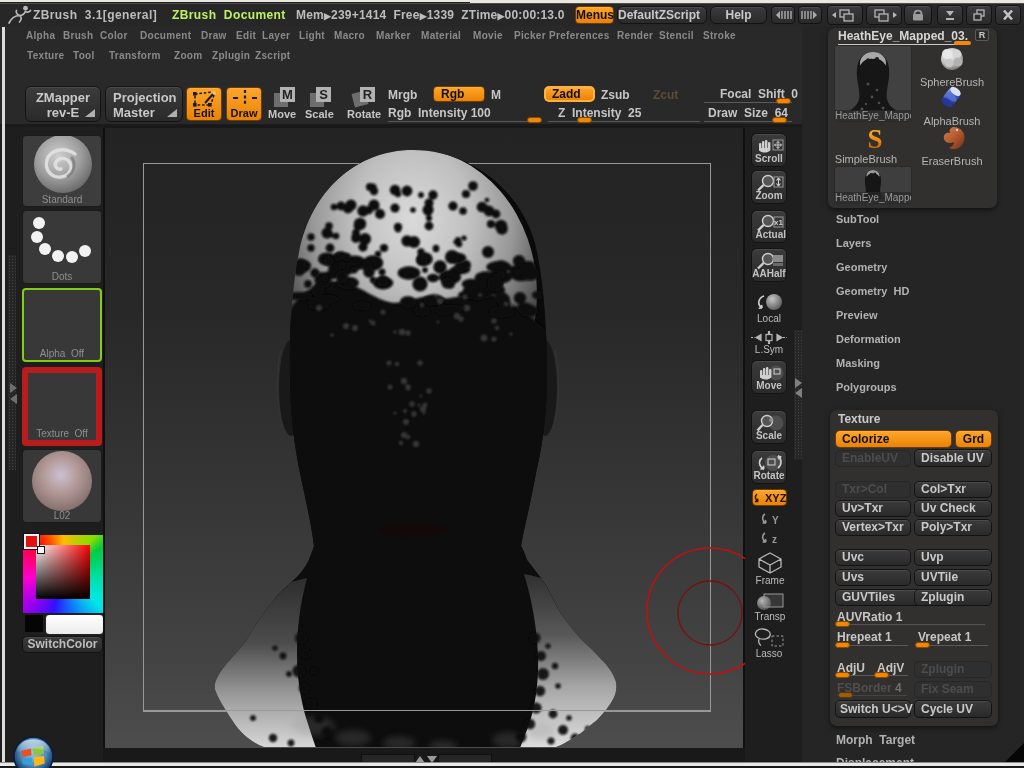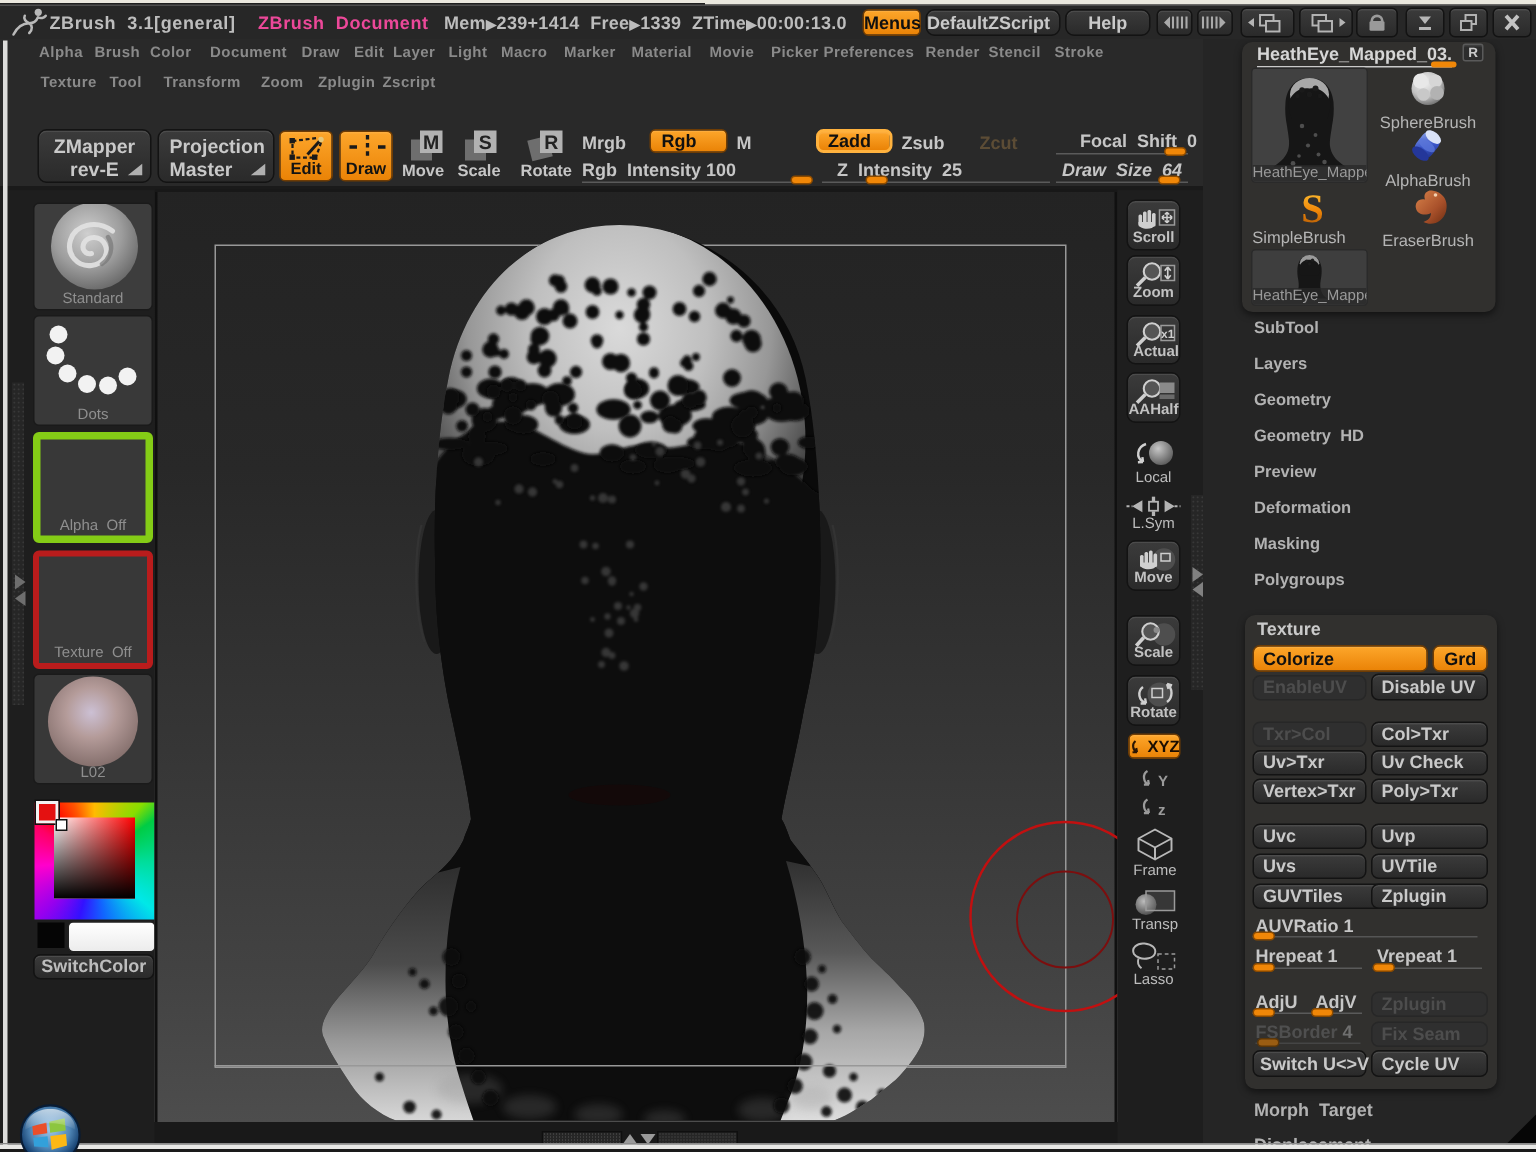--- a/index.html
+++ b/index.html
@@ -30,21 +30,21 @@
   <div class="abs" style="left:470px;top:0;width:554px;height:4px;background:#eae8de;"></div>
 
   <div class="abs" style="left:0;top:3px;width:1024px;height:23px;background:#272727;border-top:1px solid #4e4e4e;box-sizing:border-box;"></div>
   <div id="titlebar">
 
     <svg class="abs" style="left:7px;top:4px;" width="26" height="21" viewBox="0 0 26 21">
       <circle cx="18.5" cy="4.2" r="2.4" fill="#b9b9b9"></circle>
       <path d="M2 19 C5 13 9 11.5 12.5 11.5 C15.5 11.5 17.5 9.5 18.3 7.5 M12.5 11.5 C10 10.5 8.5 8.5 9.5 6.5 M12.5 11.5 C14.5 13 15 15.5 12.5 18 M18.3 7.5 C20 8.5 22.5 8 23.5 6.5" stroke="#b9b9b9" stroke-width="1.7" fill="none" stroke-linecap="round"></path>
     </svg>
     <div class="lbl" style="left:33px;top:8px;font-size:12px;color:#bdbdbd;letter-spacing:.4px;">ZBrush&nbsp; 3.1[general]</div>
-    <div class="lbl" style="left:172px;top:8px;font-size:12px;color:#ec4899;letter-spacing:.4px;">ZBrush&nbsp; Document</div>
+    <div class="lbl" style="left:172px;top:8px;font-size:12px;color:#bef264;letter-spacing:.4px;">ZBrush&nbsp; Document</div>
     <div class="lbl" style="left:296px;top:8px;font-size:12px;color:#bdbdbd;letter-spacing:.2px;">Mem<span style="font-size:9px;">▶</span>239+1414&nbsp;&nbsp;Free<span style="font-size:9px;">▶</span>1339&nbsp;&nbsp;ZTime<span style="font-size:9px;">▶</span>00:00:13.0</div>
     <div class="btn org" style="left:575px;top:6px;width:39px;height:18px;font-size:12px;text-align:center;line-height:16px;border-radius:4px;">Menus</div>
     <div class="btn" style="left:617px;top:6px;width:90px;height:18px;font-size:12px;text-align:left;line-height:16px;border-radius:6px;">DefaultZScript</div>
     <div class="btn" style="left:710px;top:6px;width:57px;height:18px;font-size:12px;text-align:center;line-height:16px;border-radius:6px;">Help</div>
 
     <div class="btn" style="left:771px;top:6px;width:24px;height:18px;border-radius:4px;">
       <svg width="22" height="16" viewBox="0 0 22 16">
           <path d="M8 4 L4 8 L8 12 Z" fill="#aaa"></path>
           <path d="M10 4v8M13 4v8M16 4v8M19 4v8" stroke="#aaa" stroke-width="1.4"></path>
         </svg>
@@ -178,21 +178,21 @@
 
     <div class="btn org" style="left:544px;top:86px;width:51px;height:16px;font-size:12px;line-height:13px;padding-left:6px;border-radius:5px;border:2px solid #ffb23e;">Zadd</div>
     <div class="lbl" style="left:601px;top:88px;font-size:12px;">Zsub</div>
     <div class="lbl" style="left:653px;top:88px;font-size:12px;color:#5c4c35;">Zcut</div>
     <div class="lbl" style="left:708px;top:87px;font-size:12px;padding-left:12px;">Focal&nbsp; Shift&nbsp; 0</div>
     <div class="track" style="left:704px;top:102px;width:88px;"></div>
     <div class="knob" style="left:776px;top:98px;"></div>
     <div class="lbl" style="left:558px;top:106px;font-size:12px;text-align:center;">Z&nbsp; Intensity&nbsp; 25</div>
     <div class="track" style="left:548px;top:121px;width:152px;"></div>
     <div class="knob" style="left:577px;top:117px;"></div>
-    <div class="lbl" style="left:708px;top:106px;font-size:12px;font-style:italic;">Draw&nbsp; Size&nbsp; 64</div>
+    <div class="lbl" style="left:708px;top:106px;font-size:12px;">Draw&nbsp; Size&nbsp; 64</div>
     <div class="track" style="left:704px;top:121px;width:88px;"></div>
     <div class="knob" style="left:772px;top:117px;"></div>
   </div>
 
   <div class="abs" style="left:0;top:124px;width:1024px;height:3px;background:#1a1a1a;"></div>
   <div class="abs" style="left:0;top:127px;width:1024px;height:641px;background:#1e1e1e;"></div>
 
   <div id="lefttray">
 
     <div class="abs" style="left:2px;top:27px;width:3px;height:738px;background:#dcdcda;"></div>
@@ -224,24 +224,24 @@
             <circle cx="16" cy="12" r="6"></circle>
             <circle cx="14" cy="26" r="6"></circle>
             <circle cx="22" cy="38" r="6"></circle>
             <circle cx="35" cy="45" r="6"></circle>
             <circle cx="49" cy="46" r="6"></circle>
             <circle cx="62" cy="40" r="6"></circle>
           </g>
       </svg>
       <div class="cap" style="left:0;right:0;bottom:1px;">Dots</div>
     </div>
-    <div class="abs" style="left:22px;top:288px;width:80px;height:74px;background:#383838;border:5px solid #84cc16;border-radius:4px;box-sizing:border-box;">
+    <div class="abs" style="left:22px;top:288px;width:80px;height:74px;background:#383838;border:2px solid #84cc16;border-radius:4px;box-sizing:border-box;">
       <div class="cap" style="left:0;right:0;bottom:1px;">Alpha&nbsp; Off</div>
     </div>
-    <div class="abs" style="left:22px;top:367px;width:80px;height:79px;background:#383838;border:4px solid #b91c1c;border-radius:4px;box-sizing:border-box;">
+    <div class="abs" style="left:22px;top:367px;width:80px;height:79px;background:#383838;border:6px solid #b91c1c;border-radius:4px;box-sizing:border-box;">
       <div class="cap" style="left:0;right:0;bottom:1px;">Texture&nbsp; Off</div>
     </div>
     <div class="abs" style="left:22px;top:449px;width:80px;height:74px;background:#383838;border:1px solid #1a1a1a;border-radius:4px;box-sizing:border-box;">
       <svg class="abs" style="left:4px;top:0px;" width="70" height="62" viewBox="0 0 70 62">
         <defs>
             <radialGradient id="l02g" cx="48%" cy="40%" r="62%">
           <stop offset="0%" stop-color="#ccc0d4"></stop>
               <stop offset="45%" stop-color="#b49b99"></stop>
               <stop offset="100%" stop-color="#826d6a"></stop>
             </radialGradient>

